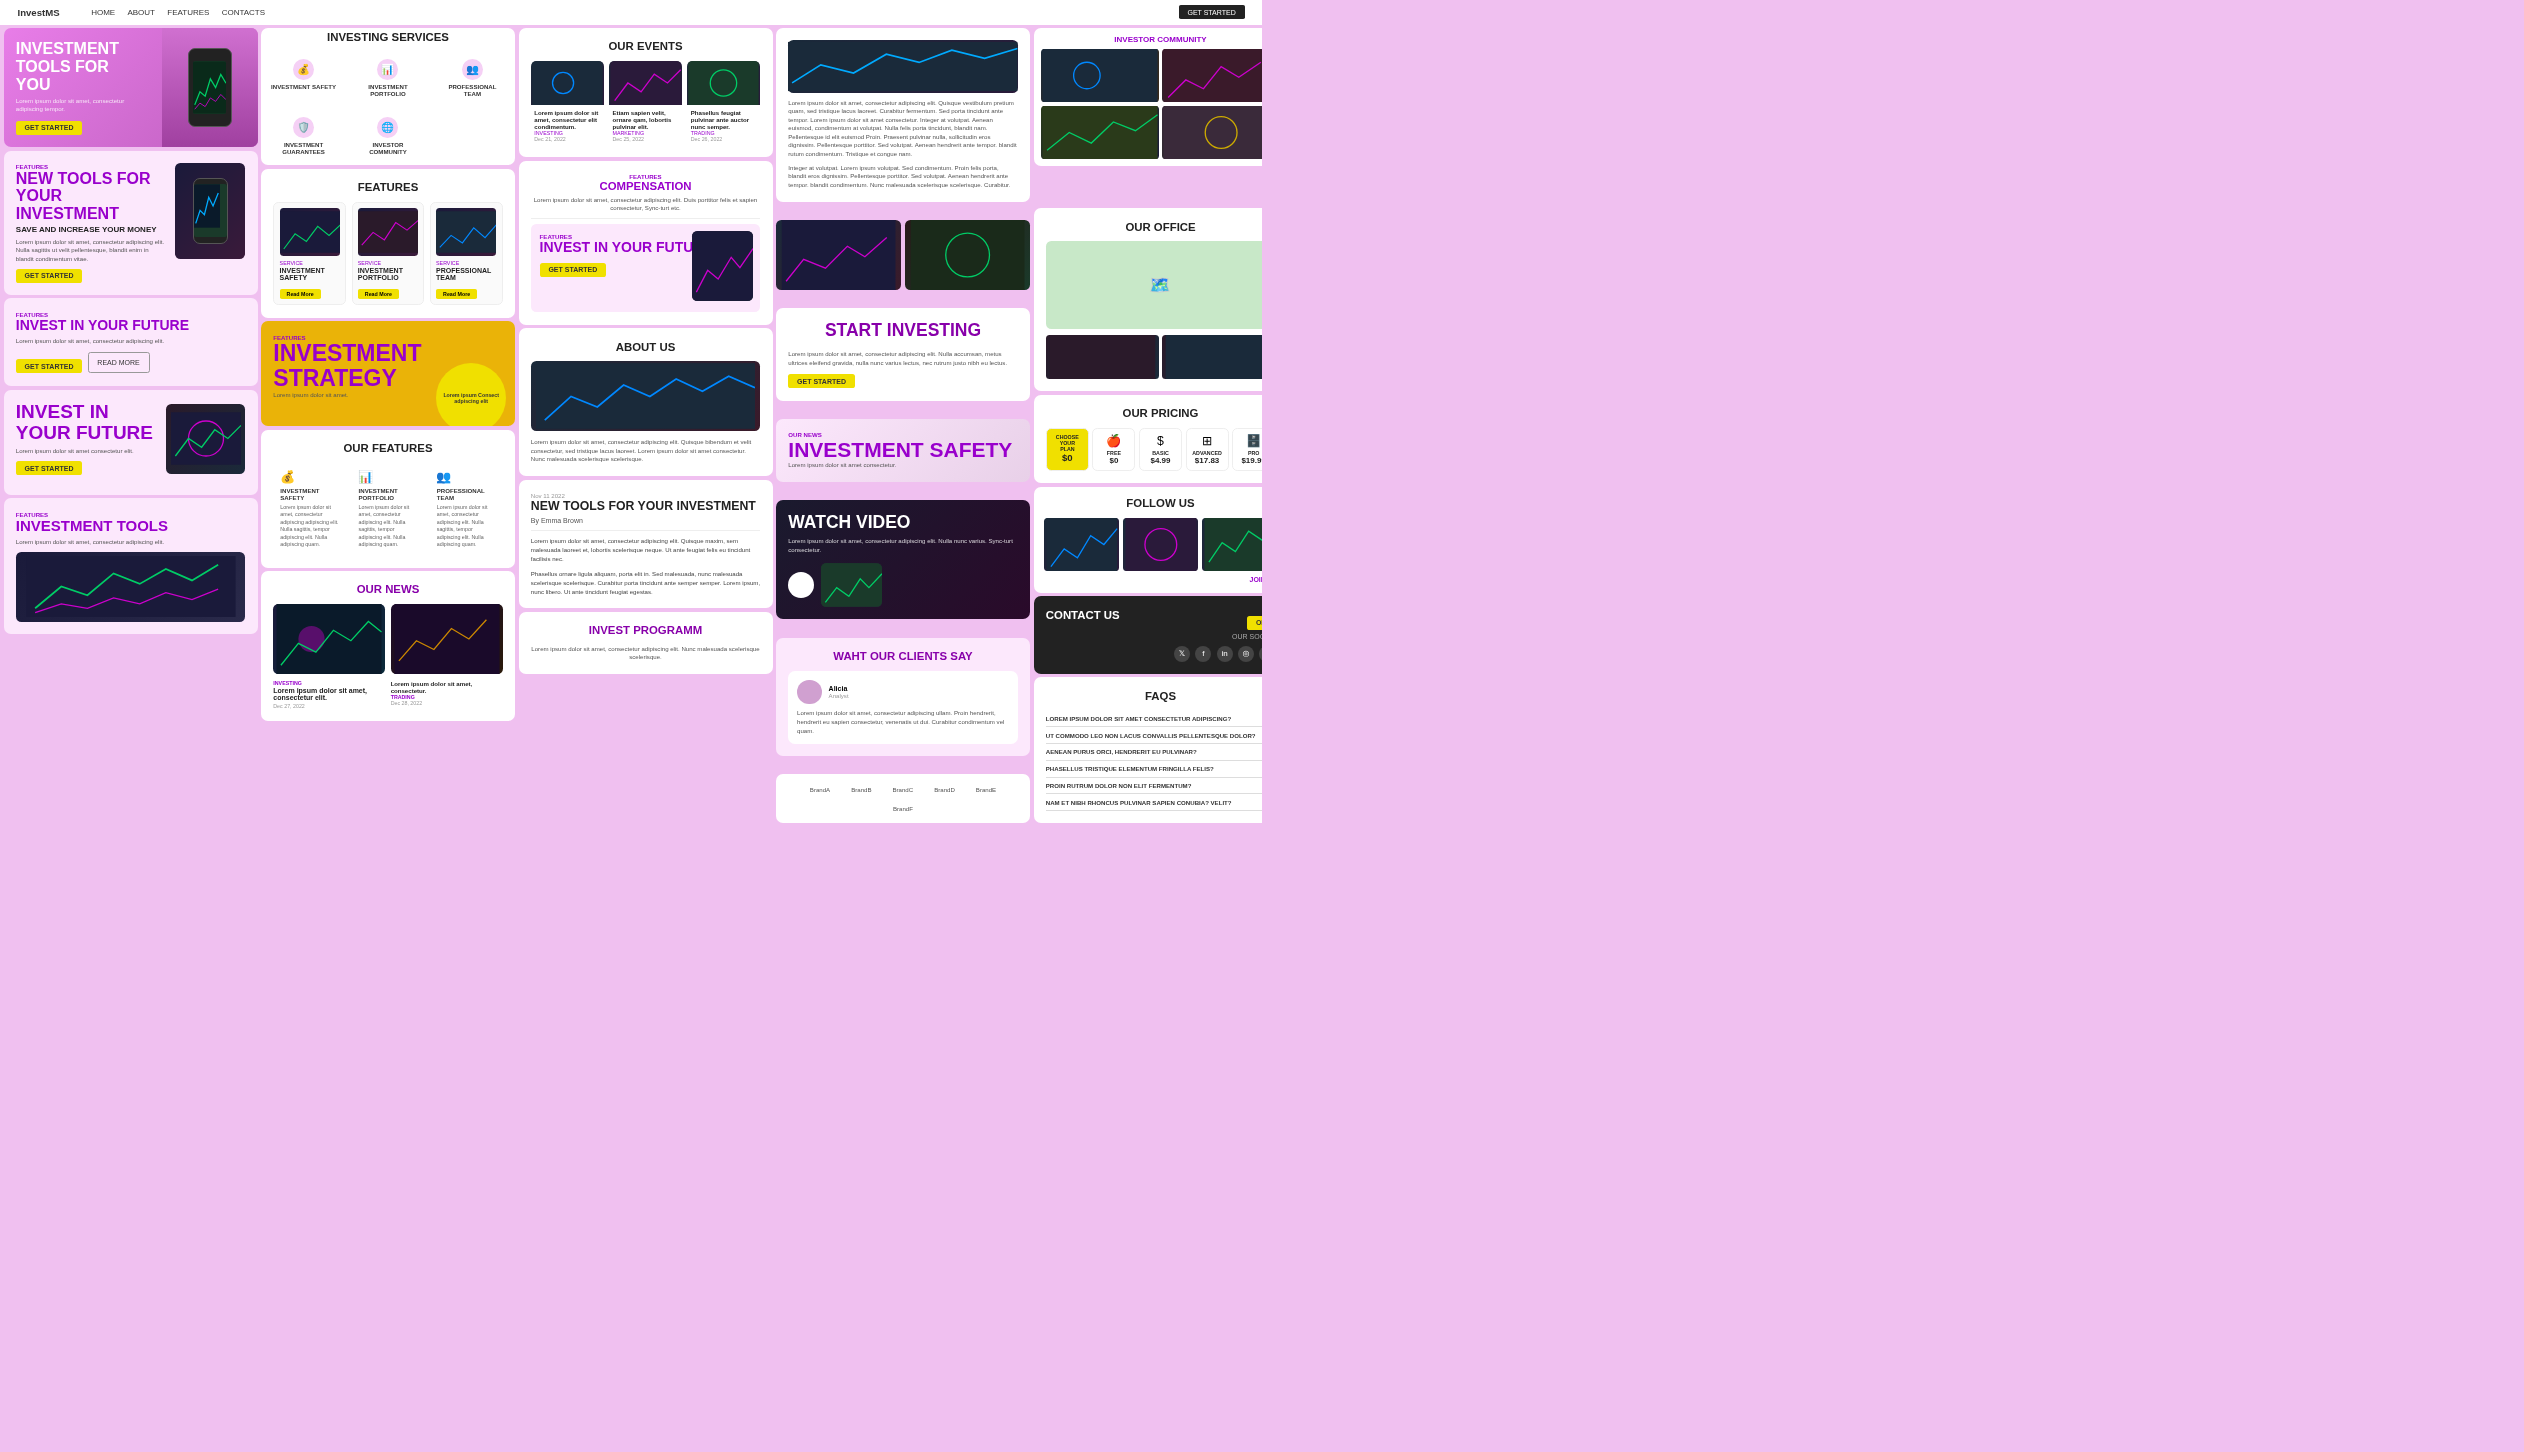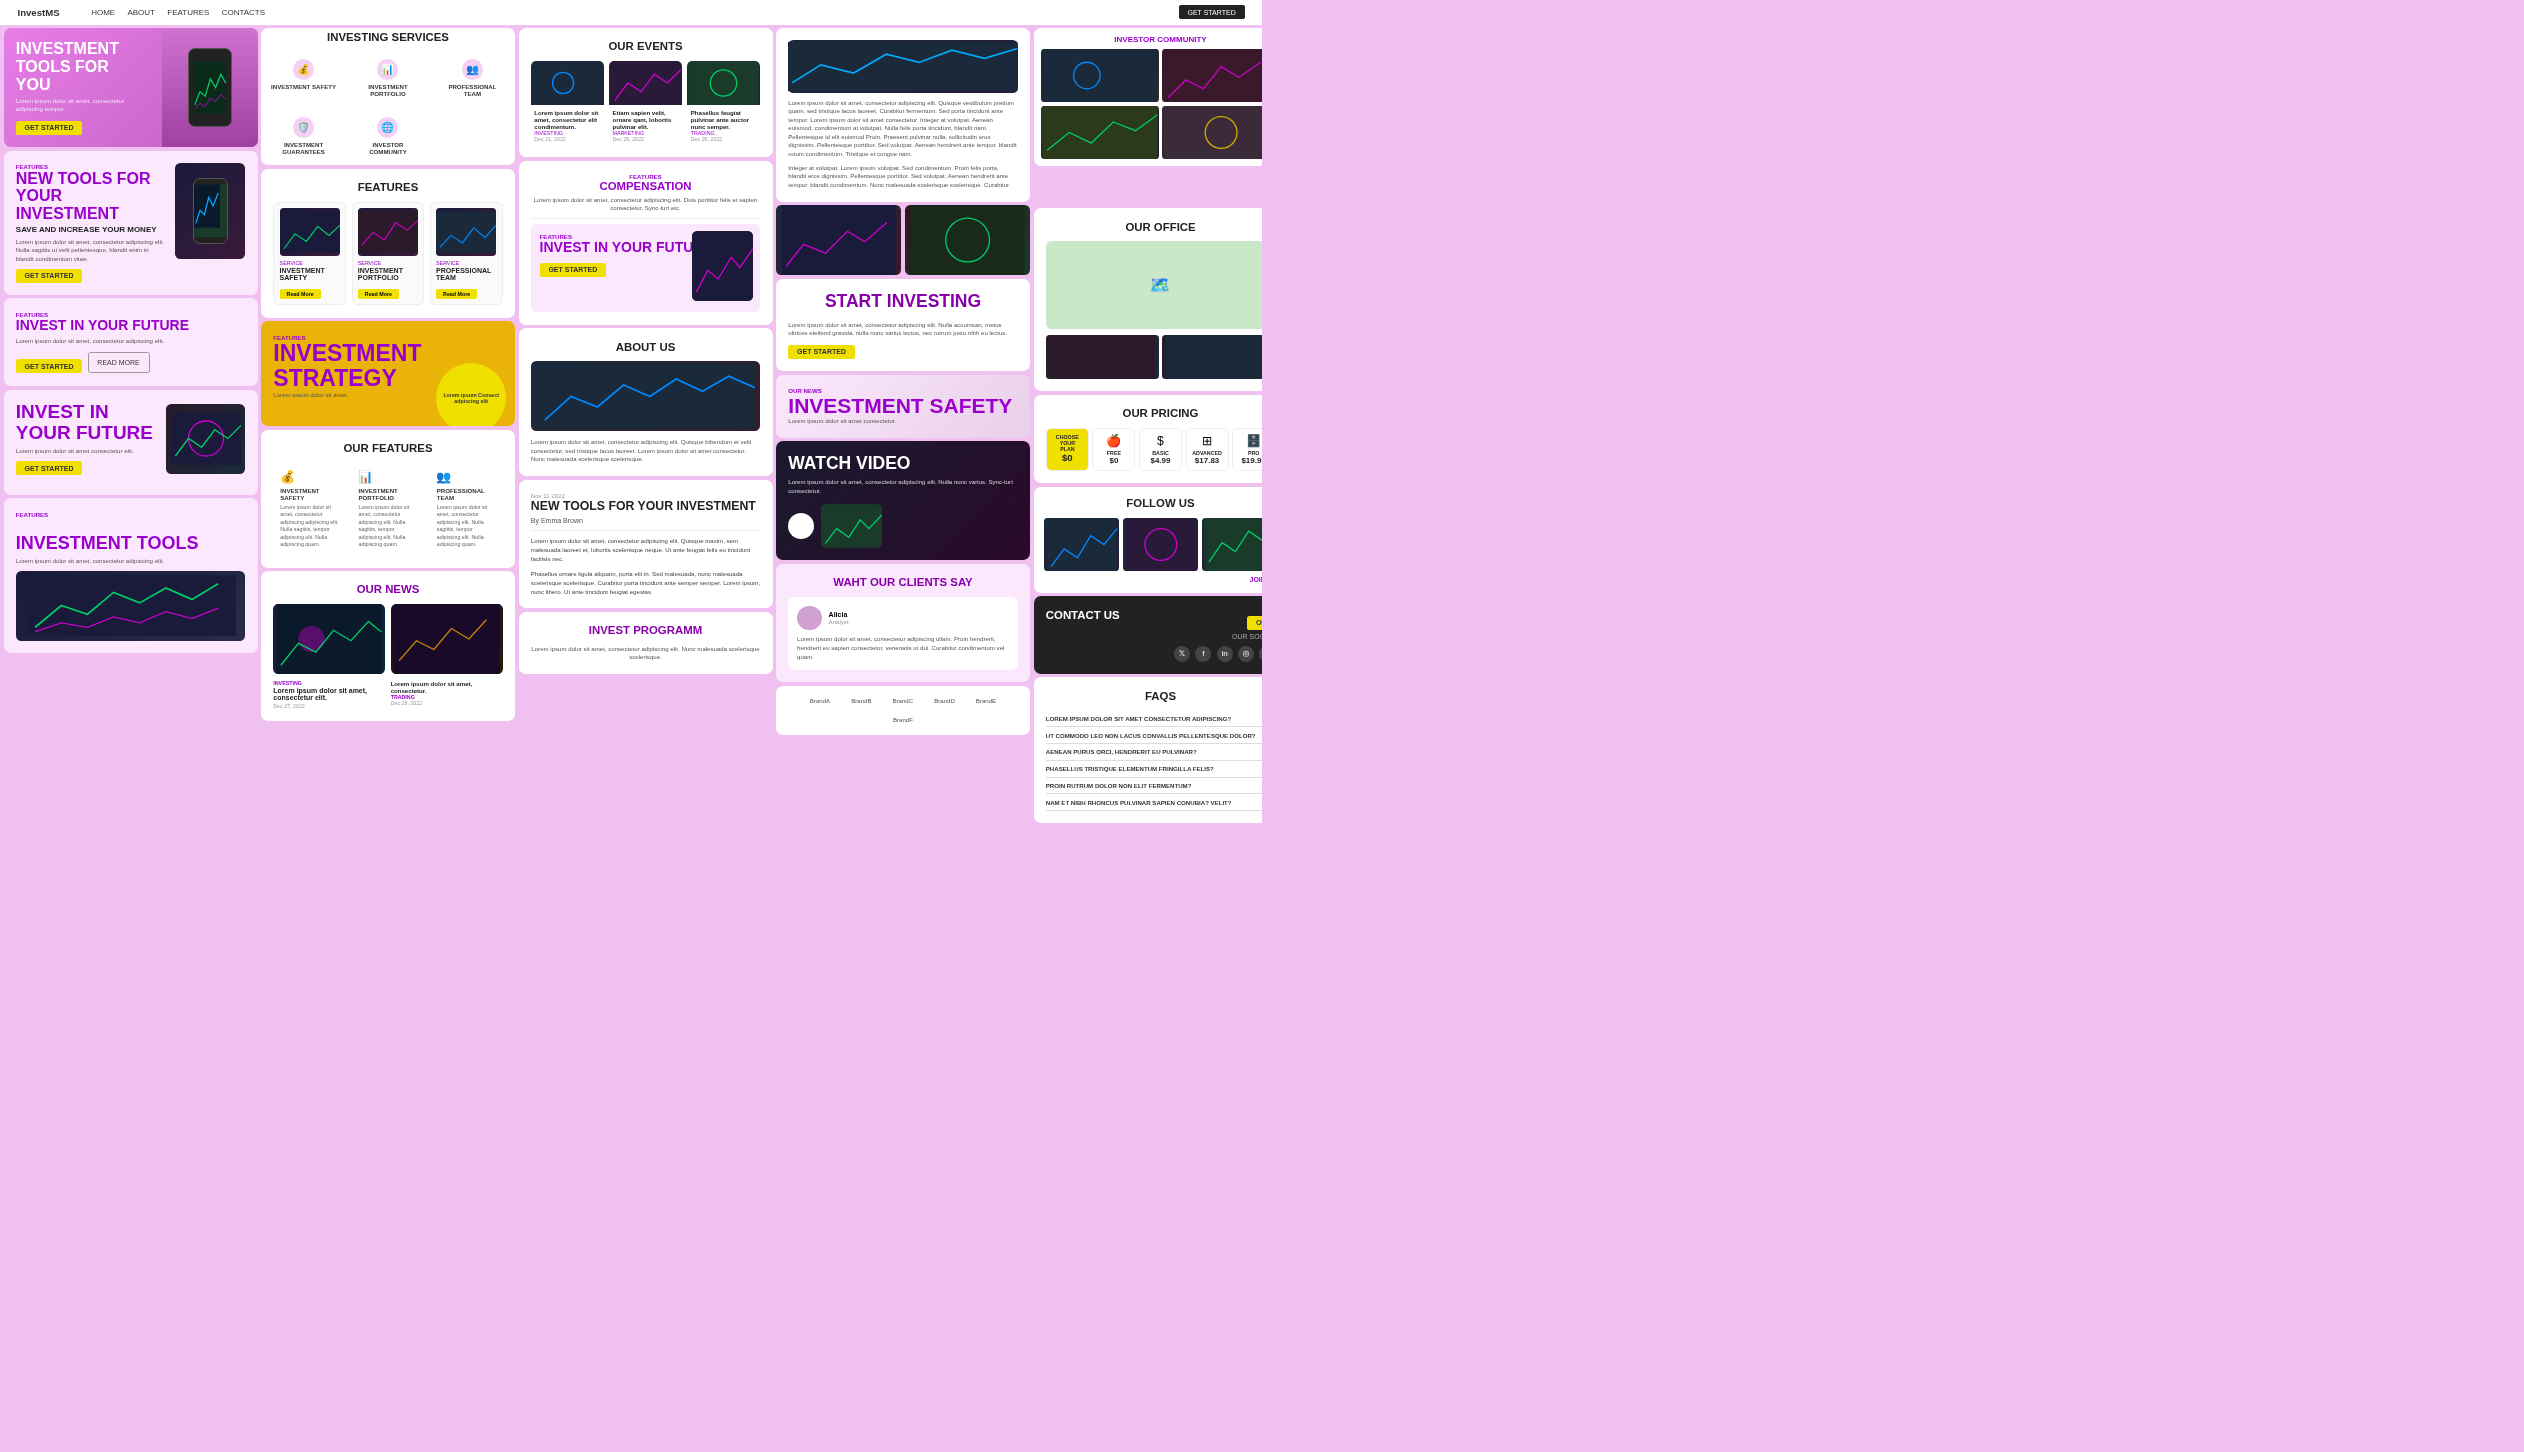--- a/index.html
+++ b/index.html
@@ -414,21 +414,21 @@
               <circle cx="40" cy="30" r="20" fill="none" stroke="#cc00cc" stroke-width="1.5"></circle>
               <polyline points="5,50 20,30 35,40 50,20 65,30 80,15" fill="none" stroke="#00cc66" stroke-width="1.5"></polyline>
             </svg>
           </div>
         </div>
       </div>
     </div>
 
     <div class="block" style="background:#fce8fc; min-height:123px;">
       <div style="font-size:6.1px; color:#9900cc; text-transform:uppercase; font-weight:bold;">FEATURES</div>
-      <div class="purple-title" style="font-size:18px;margin-top:16px;">INVESTMENT TOOLS</div>
+      <div class="purple-title" style="font-size:15px;">INVESTMENT TOOLS</div>
       <div class="small-text" style="margin-top:3.5px;">Lorem ipsum dolor sit amet, consectetur adipiscing elit.</div>
       <div style="background:linear-gradient(135deg,#1a1a3a,#2a2a4a); border-radius:5.3px; height:70px; margin-top:5.3px; display:flex; align-items:center; justify-content:center;">
         <svg width="210" height="61" viewBox="0 0 240 70">
           <rect width="240" height="70" fill="#1a1a3a"></rect>
           <polyline points="10,60 40,35 70,45 100,20 130,32 160,15 190,28 220,10" fill="none" stroke="#00cc66" stroke-width="2"></polyline>
           <polyline points="10,65 40,55 70,60 100,48 130,55 160,42 190,50 220,38" fill="none" stroke="#cc00cc" stroke-width="1.5"></polyline>
         </svg>
       </div>
     </div>
   </div>
@@ -647,21 +647,21 @@
       <div class="blog-body" style="margin-top:5.3px;">Phasellus ornare ligula aliquam, porta elit in. Sed malesuada, nunc malesuada scelerisque scelerisque. Curabitur porta tincidunt ante semper semper. Lorem ipsum, nunc libero. Ut ante tincidunt feugiat egestas.</div>
     </div>
 
     <div class="invest-prog">
       <div class="section-title-purple">INVEST PROGRAMM</div>
       <div class="small-text">Lorem ipsum dolor sit amet, consectetur adipiscing elit. Nunc malesuada scelerisque scelerisque.</div>
     </div>
 
   </div>
 
-  <div style="display:flex; flex-direction:column; gap:3.5px;">
+  <div style="display:flex; flex-direction:column; gap:3.5px;justify-content:space-between;">
 
     <div class="block-white" style="background:white; border-radius:7px; padding:12.3px;">
       <div style="background:linear-gradient(135deg,#1a2a3a,#2a1a3a); border-radius:5.3px; height:53px; margin-bottom:5.3px;">
         <svg width="100%" height="53" viewBox="0 0 280 60">
             <rect width="280" height="60" fill="#1a2a3a"></rect>
             <polyline points="5,50 40,28 80,38 120,15 160,25 200,10 240,20 280,8" fill="none" stroke="#00aaff" stroke-width="2"></polyline>
           </svg>
       </div>
       <div class="small-text">
         Lorem ipsum dolor sit amet, consectetur adipiscing elit. Quisque vestibulum pretium quam, sed tristique lacus laoreet. 

